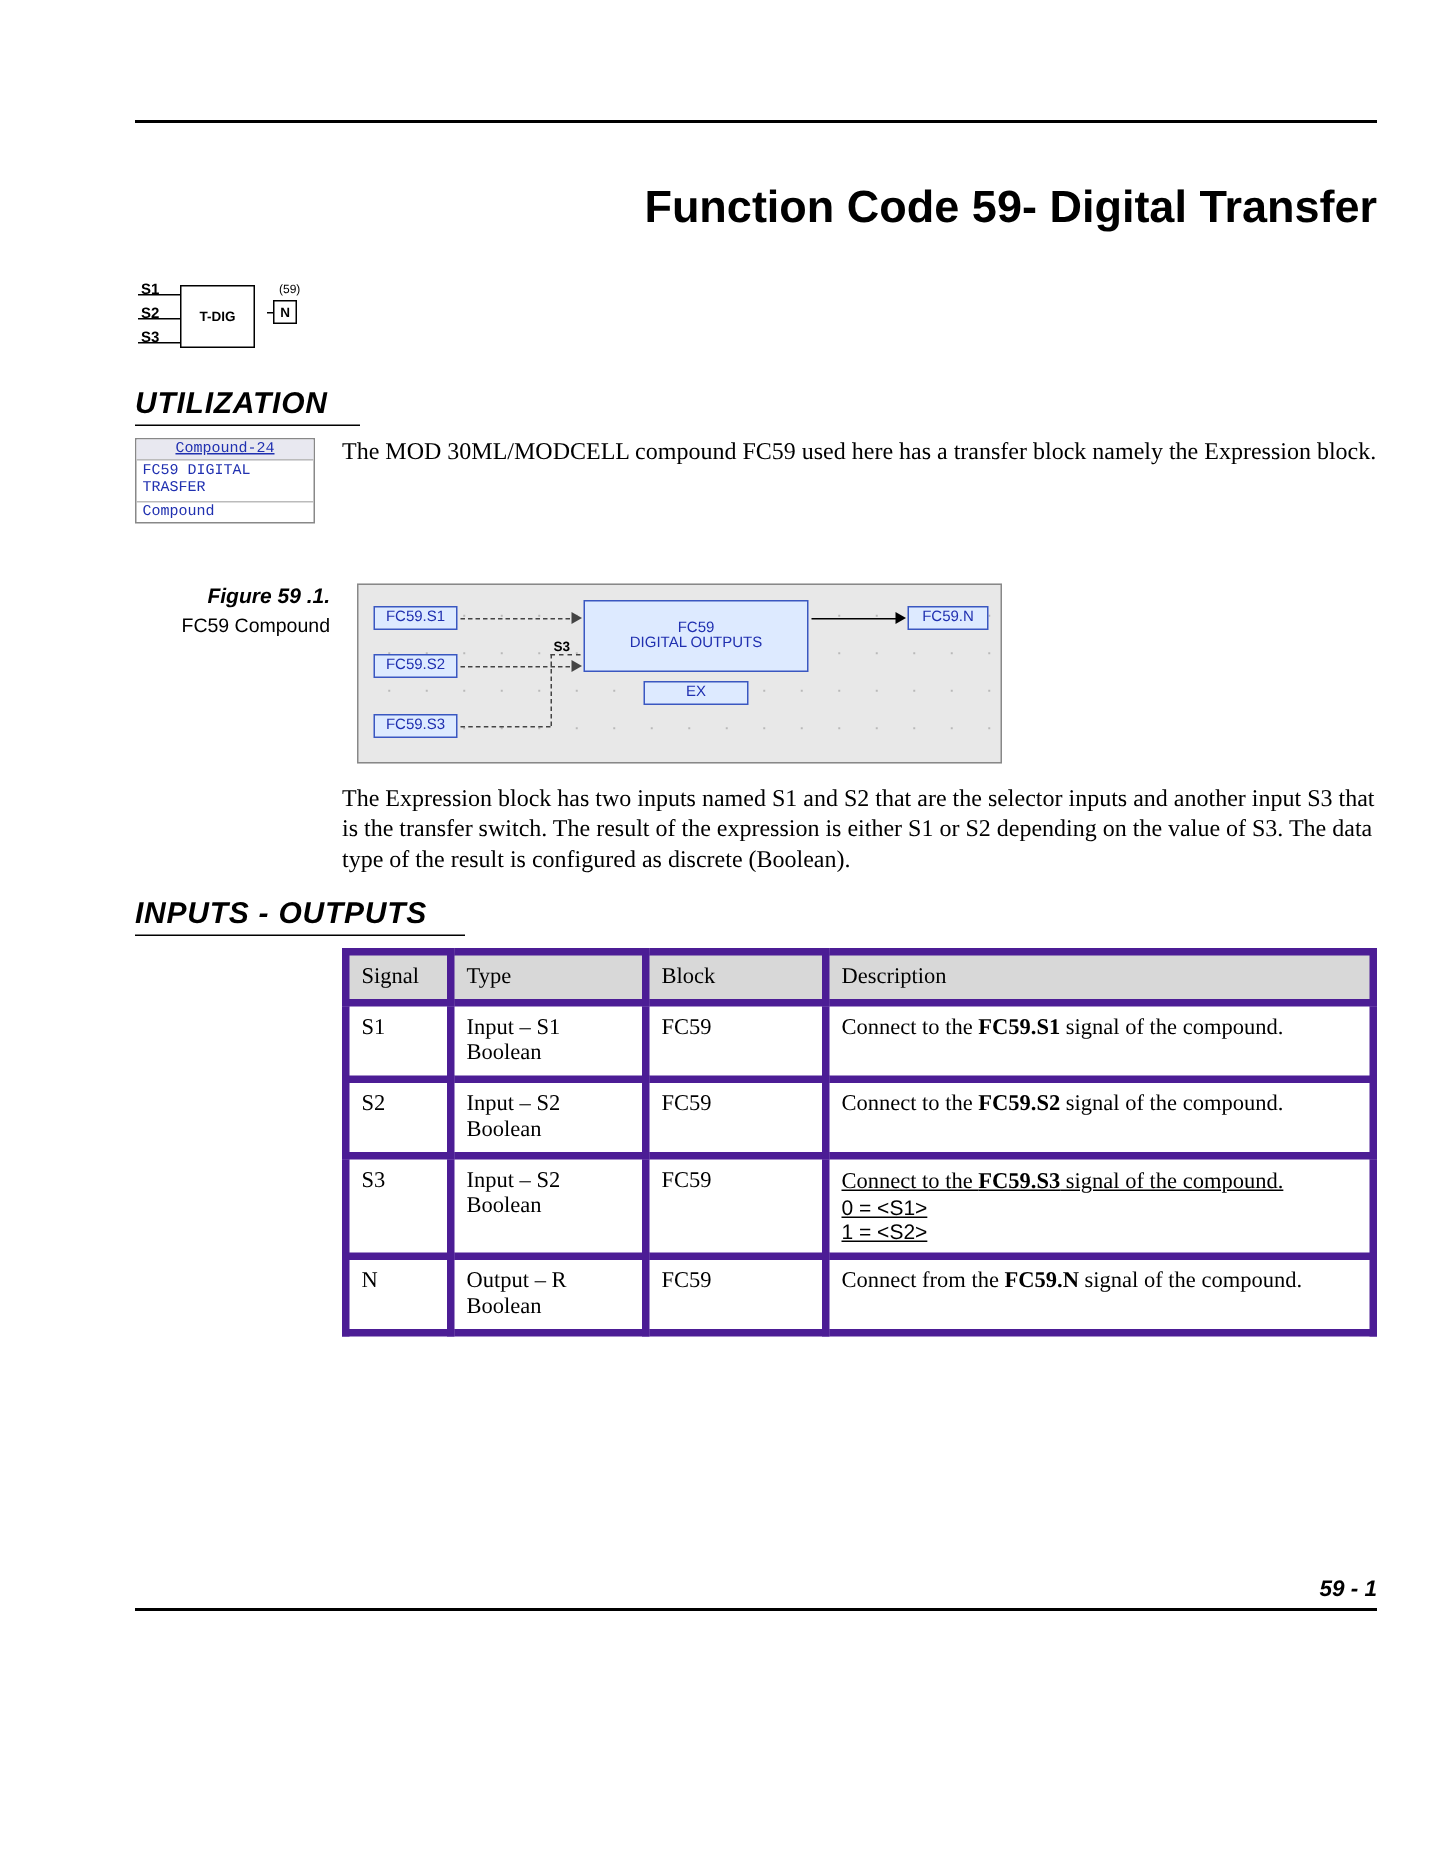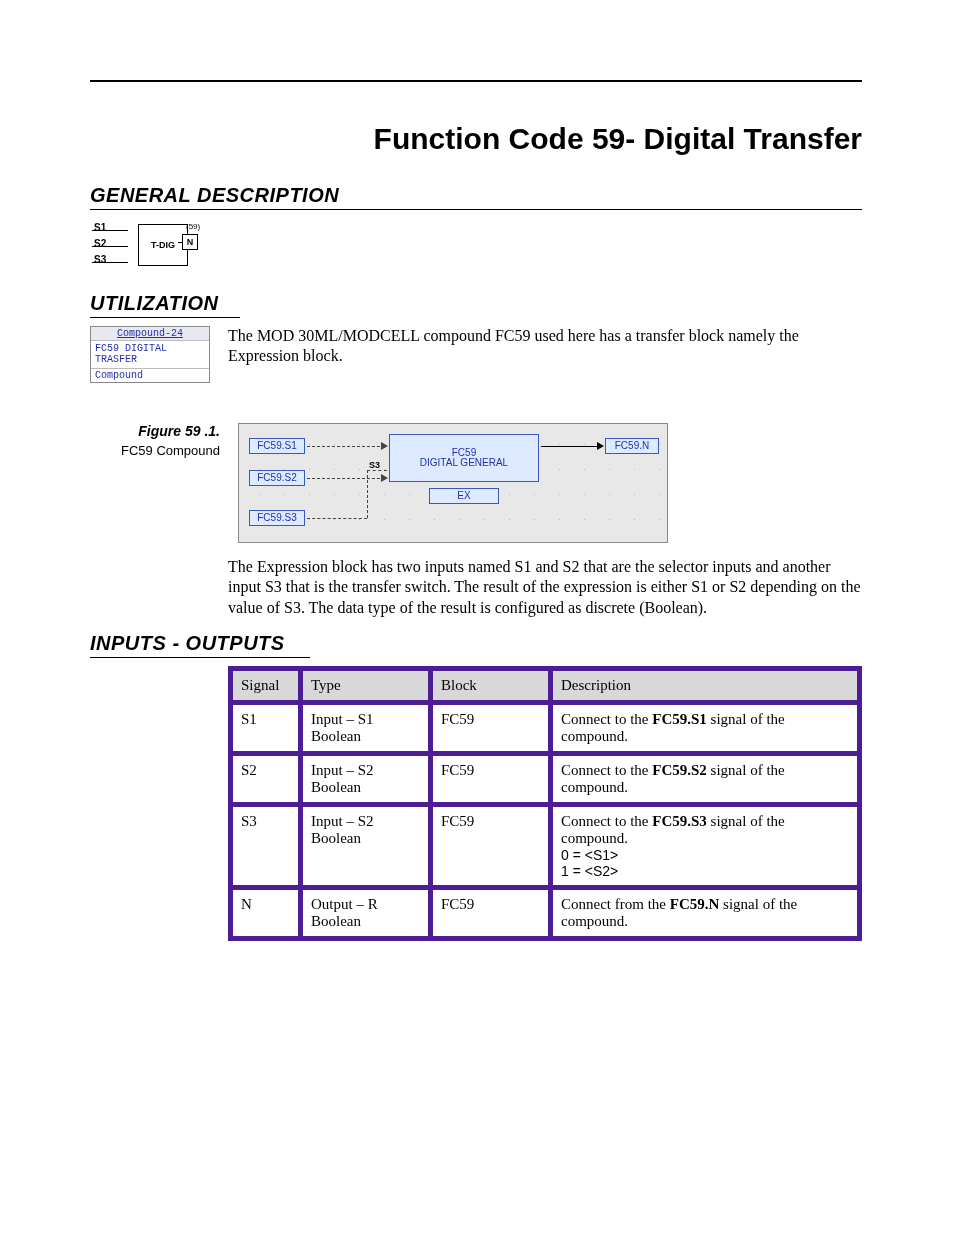--- a/index.html
+++ b/index.html
@@ -1,17 +1,17 @@
 <!DOCTYPE html>
 <html><head>
 <meta charset="utf-8">
 <style>
   * { box-sizing: border-box; margin: 0; padding: 0; }
   html, body { width: 954px; background: #fff; font-family: "Times New Roman", Times, serif; color: #000; }
-  .page { width: 954px; padding: 80px 92px 40px 90px; }
+  .page { width: 954px; padding: 80px 36px 40px 90px; }
   .toprule { border-top: 2px solid #000; margin-bottom: 40px; }
   h1.title { font-family: Arial, Helvetica, sans-serif; font-weight: bold; font-size: 30px; text-align: right; margin-bottom: 28px; }
   h2.section { font-family: Arial, Helvetica, sans-serif; font-style: italic; font-weight: bold; font-size: 20px; letter-spacing: 0.5px; border-bottom: 1.5px solid #000; padding-bottom: 2px; margin-top: 8px; margin-bottom: 8px; }
   .row { display: flex; gap: 18px; align-items: flex-start; margin-bottom: 14px; }
   .para { font-size: 16px; line-height: 1.28; }
   .content-col { flex: 1; }
 
   
   .tdig { width: 120px; flex-shrink: 0; font-family: Arial, Helvetica, sans-serif; font-size: 10px; position: relative; height: 60px; }
   .tdig .sig { position: absolute; left: 4px; font-weight: bold; }
@@ -34,44 +34,43 @@
   .dotbg { position: absolute; inset: 0; background-image: radial-gradient(#999 0.6px, transparent 0.6px); background-size: 25px 25px; background-position: 8px 8px; opacity: 0.6; }
   .dbox { position: absolute; background: #ddeaff; border: 1px solid #3a57c0; color: #2030b0; display: flex; align-items: center; justify-content: center; text-align: center; line-height: 1.05; padding: 1px 3px; }
   .arrow { position: absolute; height: 0; border-top: 1px dashed #444; }
   .arrow.solid { border-top-style: solid; border-top-color:#000; }
   .arrowhead { position: absolute; width: 0; height: 0; border-top: 4px solid transparent; border-bottom: 4px solid transparent; border-left: 7px solid #000; }
 
   
   table.io { width: 100%; border-collapse: collapse; font-size: 15px; }
   table.io th, table.io td { border: 5px solid #4c1d95; padding: 6px 8px; text-align: left; vertical-align: top; }
   table.io th { background: #d8d8d8; font-weight: normal; font-family: "Times New Roman", serif; }
-  .arial { font-family: Arial, Helvetica, sans-serif; font-size: 14px; }
+  .arial { font-family: Arial, Helvetica, sans-serif; font-size: 14px; text-decoration: underline; }
 
   .content-offset { margin-left: 138px; }
 
   .footer { display: flex; justify-content: flex-end; border-bottom: 2px solid #000; margin-top: 160px; padding-bottom: 4px; font-style: italic; font-family: Arial, Helvetica, sans-serif; font-weight: bold; font-size: 15px; }
 </style>
 </head>
 <body>
 
 <div class="page">
   <div class="toprule"></div>
 
   <h1 class="title">Function Code 59- Digital Transfer</h1>
 
-  <h2 class="section">GENERAL DESCRIPTION</h2>
   <div class="row">
     <div class="tdig">
       <span class="sig" style="top:4px">S1</span>
       <span class="sig" style="top:20px">S2</span>
       <span class="sig" style="top:36px">S3</span>
       <div class="line" style="top:12px;left:2px;width:36px"></div>
       <div class="line" style="top:28px;left:2px;width:36px"></div>
       <div class="line" style="top:44px;left:2px;width:36px"></div>
-      <div class="box" style="top:6px;left:48px;width:50px;height:42px;font-size:9px">T-DIG</div>
+      <div class="box" style="top:6px;left:30px;width:50px;height:42px;font-size:9px">T-DIG</div>
       <span style="position:absolute;top:4px;left:96px;font-size:8px">(59)</span>
       <div class="box" style="top:16px;left:92px;width:16px;height:16px;font-size:9px">N</div>
       <div class="line" style="top:24px;left:88px;width:4px"></div>
     </div>
   </div>
 
   <h2 class="section" style="width:150px">UTILIZATION</h2>
   <div class="row">
     <div class="compound-icon">
       <div class="hdr">Compound-24</div>
@@ -89,21 +88,21 @@
       <div class="fignum">Figure 59 .1.</div>
       <div class="figtxt">FC59 Compound</div>
     </div>
     <div class="diagram">
       <div class="dotbg"></div>
       <div class="dbox" style="top:14px;left:10px;width:56px;height:16px">FC59.S1</div>
       <div class="dbox" style="top:46px;left:10px;width:56px;height:16px">FC59.S2</div>
       <div class="dbox" style="top:86px;left:10px;width:56px;height:16px">FC59.S3</div>
       <div class="dbox" style="top:10px;left:150px;width:150px;height:48px;flex-direction:column">
         <span>FC59</span>
-        <span>DIGITAL GENERAL</span>
+        <span>DIGITAL OUTPUTS</span>
       </div>
       <div class="dbox" style="top:64px;left:190px;width:70px;height:16px">EX</div>
       <div class="dbox" style="top:14px;left:366px;width:54px;height:16px">FC59.N</div>
       <span style="position:absolute;top:36px;left:130px;color:#000;font-weight:bold;font-size:9px">S3</span>
 
       <div class="arrow" style="top:22px;left:68px;width:78px"></div>
       <div class="arrow" style="top:54px;left:68px;width:78px"></div>
       <div class="arrow" style="top:94px;left:68px;width:60px"></div>
       <div style="position:absolute;top:46px;left:128px;height:48px;border-left:1px dashed #444"></div>
       <div class="arrow" style="top:46px;left:128px;width:20px"></div>
@@ -153,13 +152,16 @@
         <tr>
           <td>N</td>
           <td>Output – R Boolean</td>
           <td>FC59</td>
           <td><span>Connect from the </span><b>FC59.N</b><span> signal of the compound.</span></td>
         </tr>
       </tbody>
     </table>
   </div>
 
+  <div class="footer">
+    <span>59 - 1</span>
+  </div>
 </div>
 
 </body></html>

